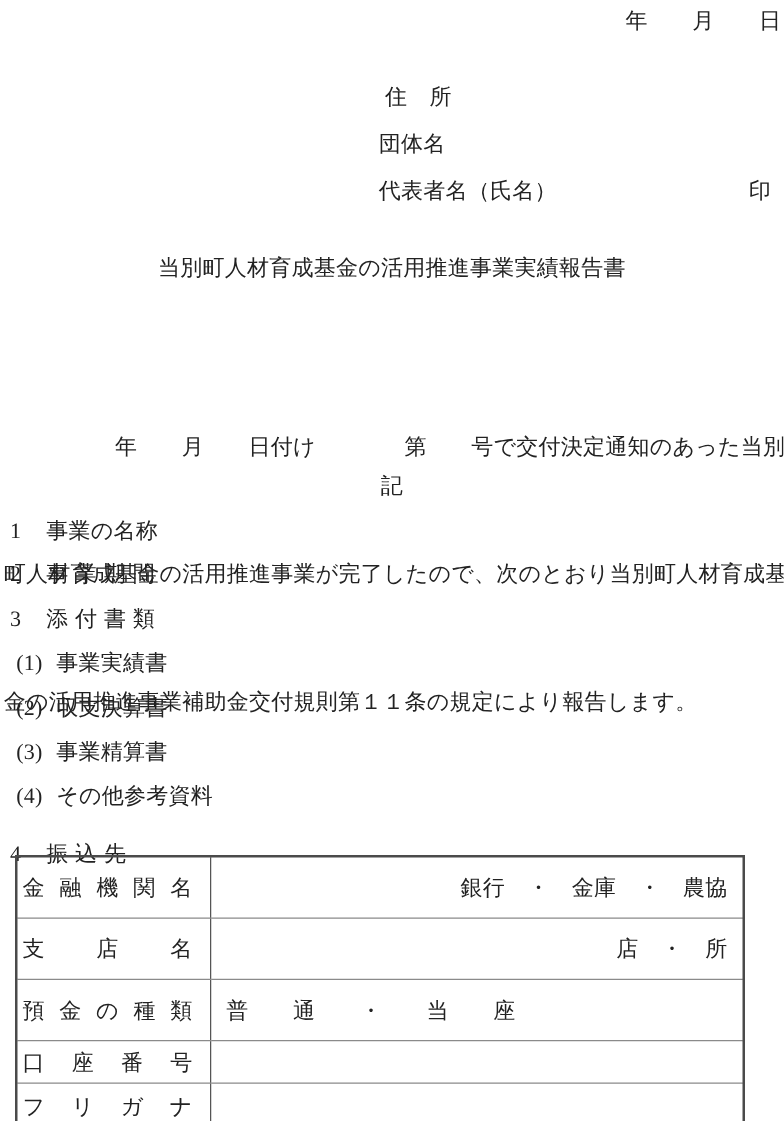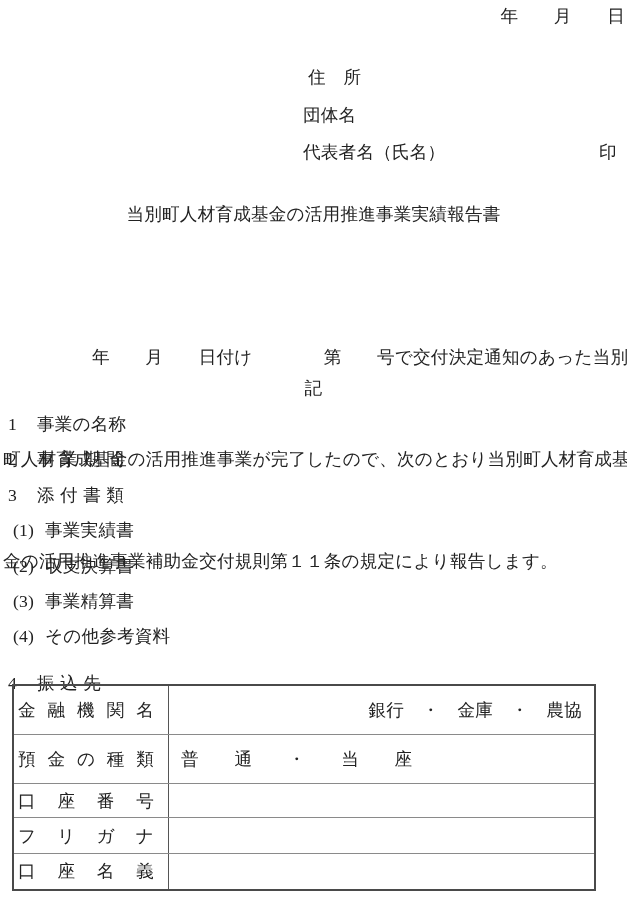--- a/index.html
+++ b/index.html
@@ -107,20 +107,24 @@
   <div class="item sub s4"><span class="num">(4)</span><span>その他参考資料</span></div>
 
   <div class="item i4"><span class="num">4</span><span class="spaced">振込先</span></div>
 
   <table class="bank">
     <tbody>
         <tr class="r1">
       <td class="lbl">金融機関名</td>
       <td class="v v-right1">銀行　・　金庫　・　農協</td>
     </tr>
+    <tr class="r2">
+      <td class="lbl">支店名</td>
+      <td class="v v-right2">店　・　所</td>
+    </tr>
     <tr class="r3">
       <td class="lbl">預金の種類</td>
       <td class="v v-left3">普　　通　　・　　当　　座</td>
     </tr>
     <tr class="r4">
       <td class="lbl">口座番号</td>
       <td class="v"></td>
     </tr>
     <tr class="r5">
       <td class="lbl">フリガナ</td>

